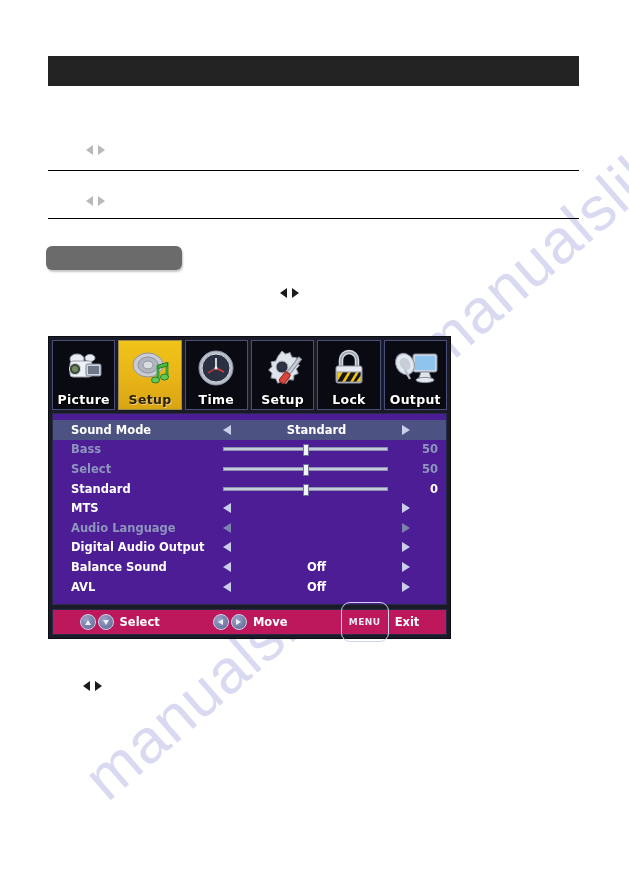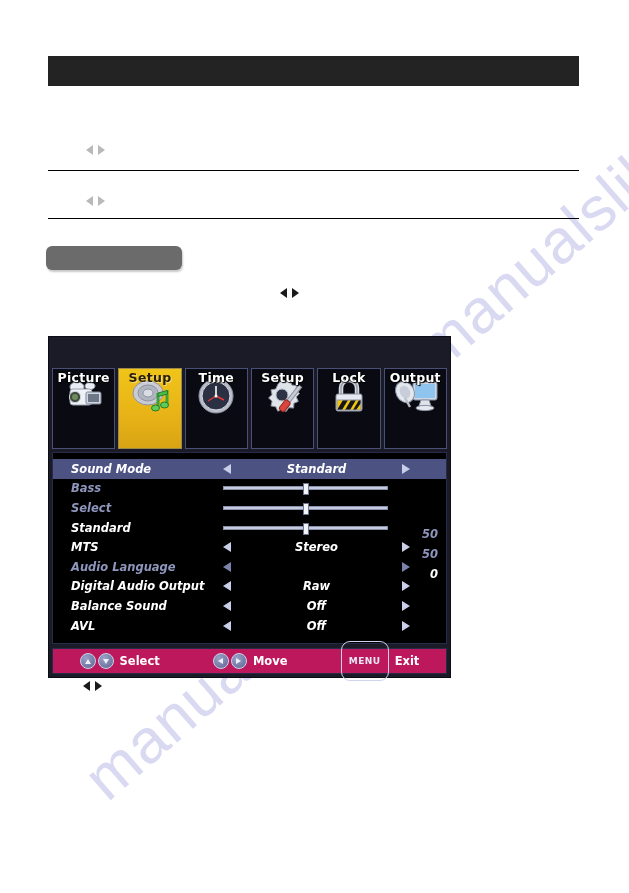--- a/index.html
+++ b/index.html
@@ -38,60 +38,58 @@
   .ar-4{left:83px;top:681px;color:#1a1a1a;}
 
   
   .osd{
     position:absolute;left:48px;top:336px;width:403px;
     background:#1b1b28;border:1px solid #0c0c14;
     box-sizing:border-box;padding:3px;
   }
   .tabs{display:flex;gap:3px;}
   .tab{
-    flex:1;height:81px;position:relative;background:#0a0a12;
+    flex:1;height:70px;position:relative;background:#0a0a12;
     border:1px solid #4a4f78;box-sizing:border-box;
-    display:flex;flex-direction:column;align-items:center;
+    display:flex;flex-direction:column;justify-content:flex-end;align-items:center;
     overflow:hidden;
-    margin-top:28px;
   }
   .tab.sel{background:linear-gradient(180deg,#f0c419 0%,#e8b417 55%,#d9a413 100%);border-color:#9c8a4a;}
   .tab .glyph{position:absolute;left:0;right:0;top:2px;height:50px;display:flex;align-items:center;justify-content:center;}
   .tab .tname{
     position:relative;z-index:3;font-size:12.5px;font-weight:bold;color:#fff;
     text-shadow:1px 1px 1px #000, -1px 0 1px #000;line-height:17px;padding-bottom:1px;
     font-family:"DejaVu Sans",sans-serif;letter-spacing:.3px;
   }
   .tab.sel .tname{color:#2a2000;text-shadow:1px 1px 0 rgba(255,255,255,.45);}
 
   .list{
-    margin-top:3px;background:#000000;border:1px solid #262b4a;
+    margin-top:3px;background:#4c1d95;border:1px solid #262b4a;
     padding:6px 0 8px 0;
-    font-style:italic;
   }
   .row{
     height:19.6px;display:flex;align-items:center;position:relative;
     font-size:11.5px;color:#ffffff;font-weight:bold;
     font-family:"DejaVu Sans",sans-serif;
   }
   .row.hl{background:#4c5383;}
   .row.dim{color:#8f96bd;}
   .row .lbl{width:160px;padding-left:18px;box-sizing:border-box;white-space:nowrap;}
   .row .ctl{flex:1;display:flex;align-items:center;position:relative;height:100%;}
   
   .chev{position:absolute;width:0;height:0;}
   .chev.left{left:10px;border-top:5px solid transparent;border-bottom:5px solid transparent;border-right:8px solid #c9cfe8;}
   .chev.right{right:36px;border-top:5px solid transparent;border-bottom:5px solid transparent;border-left:8px solid #c9cfe8;}
   .row.dim .chev.left{border-right-color:#7b82ab;}
   .row.dim .chev.right{border-left-color:#7b82ab;}
   .val{position:absolute;left:0;right:0;text-align:center;padding-right:26px;white-space:nowrap;}
   
   .slider{position:absolute;left:10px;right:58px;top:50%;margin-top:-2px;height:4px;background:#c5cbdf;border:1px solid #8b91ad;box-sizing:border-box;}
   .thumb{position:absolute;top:-4px;width:6px;height:12px;background:#f2f4fb;border:1px solid #6e7490;box-sizing:border-box;}
-  .num{position:absolute;right:8px;top:50%;transform:translateY(-50%);font-size:11.5px;font-weight:bold;margin-top:46px;}
+  .num{position:absolute;right:8px;top:50%;transform:translateY(-50%);font-size:11.5px;font-weight:bold;}
 
   .footer{
     margin-top:4px;height:24px;background:#be185d;border:1px solid #262b4a;
     display:flex;align-items:center;justify-content:space-around;
     color:#fff;font-size:11.5px;font-weight:bold;font-family:"DejaVu Sans",sans-serif;
   }
   .fgroup{display:flex;align-items:center;gap:6px;}
   .keys{display:flex;gap:2px;}
   .keyc{
     width:14px;height:14px;border-radius:50%;
@@ -281,38 +279,36 @@
             <i class="thumb" style="left:calc(50% - 3px)"></i>
           </span>
         <span class="num">0</span>
       </span>
     </div>
 
     <div class="row">
       <span class="lbl">MTS</span>
       <span class="ctl">
         <i class="chev left"></i>
-        <span class="val">Stereo</span>
         <i class="chev right"></i>
       </span>
     </div>
 
     <div class="row dim">
       <span class="lbl">Audio Language</span>
       <span class="ctl">
         <i class="chev left"></i>
         <i class="chev right"></i>
       </span>
     </div>
 
     <div class="row">
       <span class="lbl">Digital Audio Output</span>
       <span class="ctl">
         <i class="chev left"></i>
-        <span class="val">Raw</span>
         <i class="chev right"></i>
       </span>
     </div>
 
     <div class="row">
       <span class="lbl">Balance Sound</span>
       <span class="ctl">
         <i class="chev left"></i>
         <span class="val">Off</span>
         <i class="chev right"></i>

